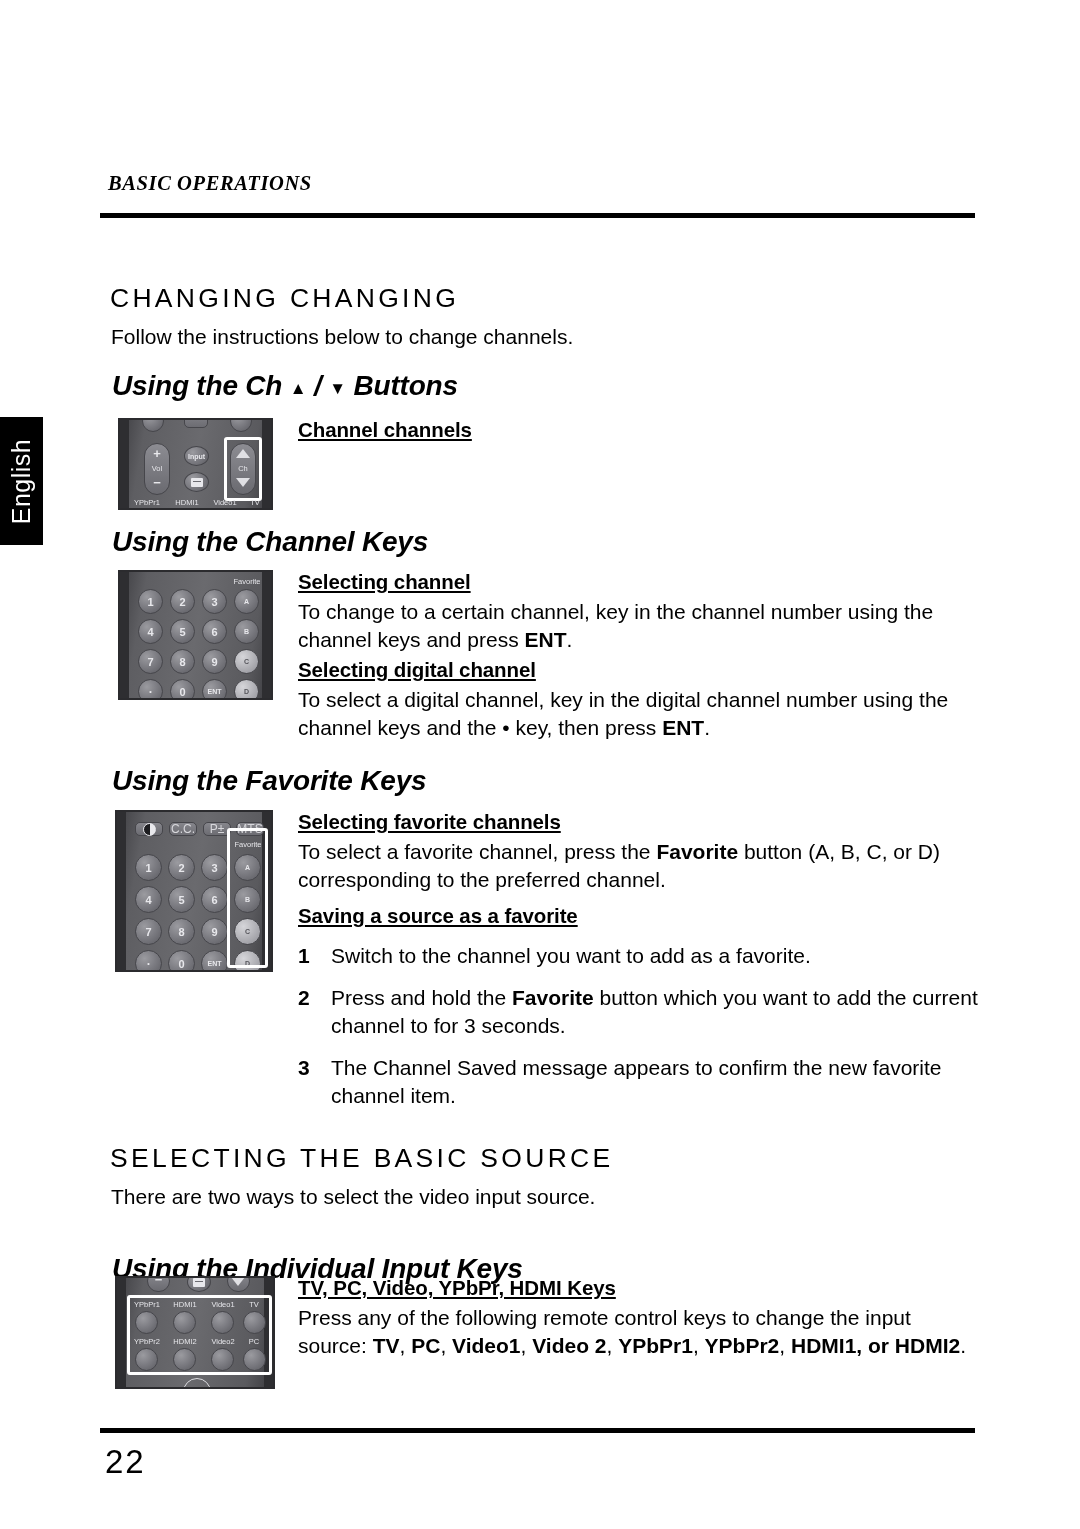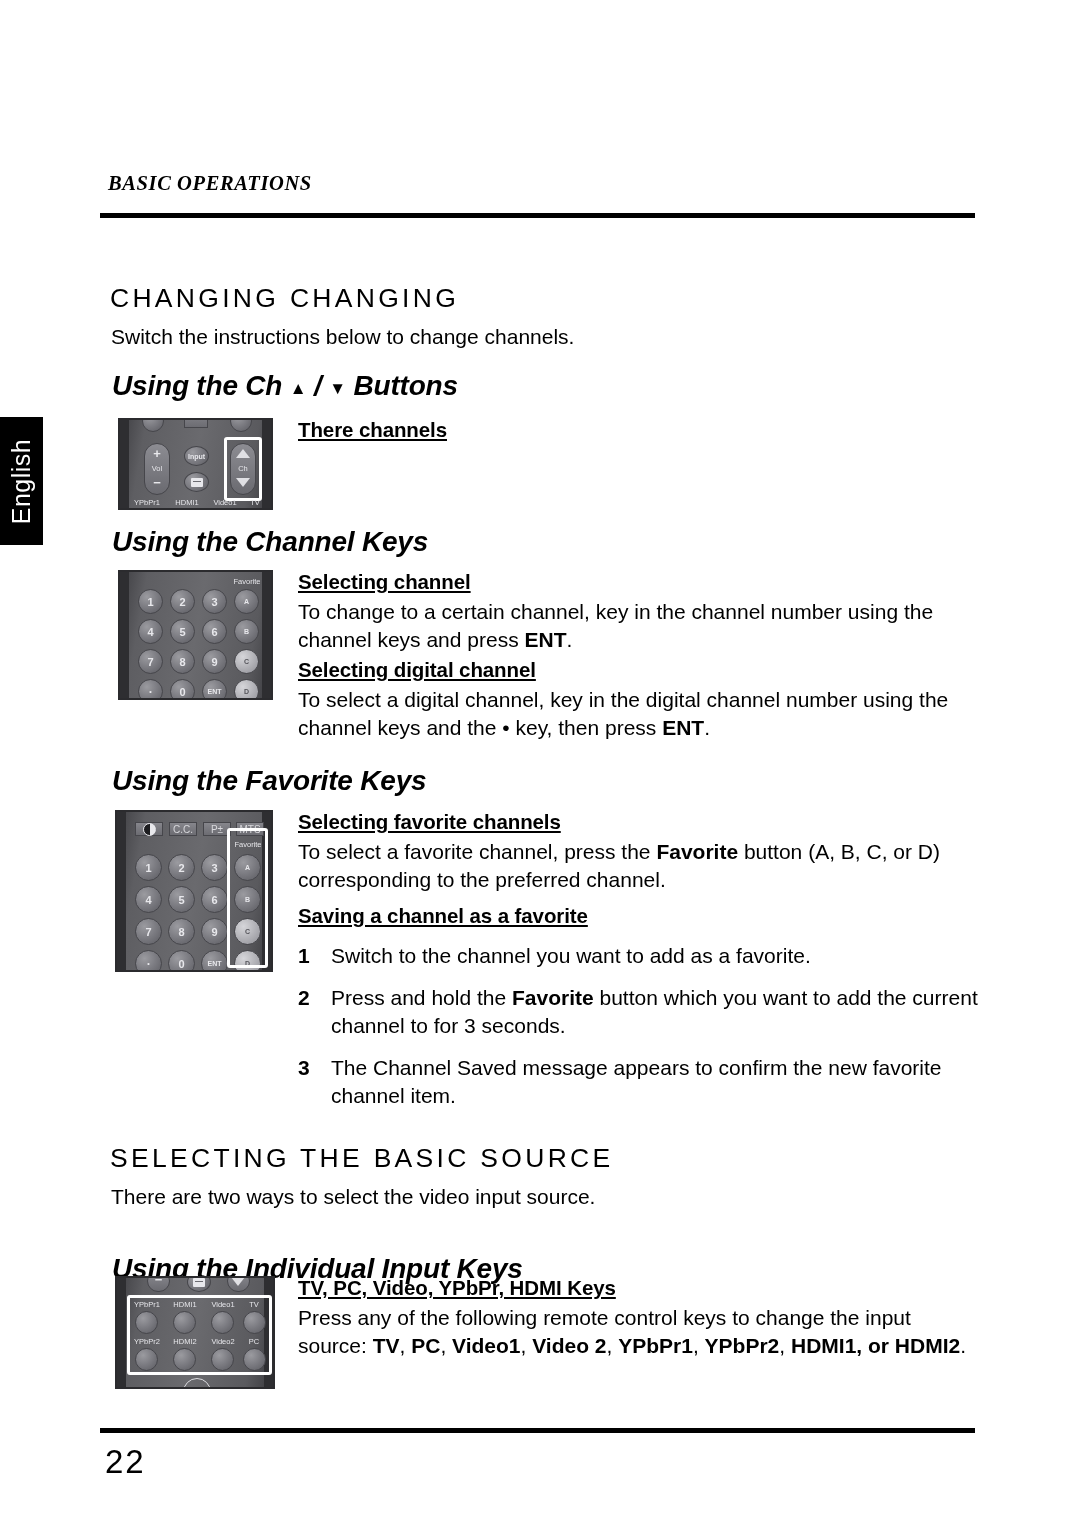--- a/index.html
+++ b/index.html
@@ -179,28 +179,28 @@
     box-sizing: border-box;
   }
   .rbtn.light {
     background: radial-gradient(circle at 34% 30%, #d6d6da 0%, #b6b6bb 45%, #8e8e95 100%);
     color: #55555b;
   }
   .rbtn.tiny { font-size: 7px; }
 
   .pill {
     position: absolute;
-    border-radius: 0;
+    border-radius: 5px;
     background: linear-gradient(180deg, #86868c 0%, #6c6c72 100%);
     border: 1px solid #46464b;
     color: #d8d8dc;
     display: flex;
     align-items: center;
     justify-content: center;
-    font-size: 10px;
+    font-size: 12px;
     box-sizing: border-box;
   }
   .micro-label {
     position: absolute;
     color: #e6e6ea;
     font-size: 7.5px;
     text-align: center;
     white-space: nowrap;
   }
   .highlight-box {
@@ -274,21 +274,21 @@
 </div>
 
 <div class="page">
 
   <div class="running-head">BASIC OPERATIONS</div>
   <div class="rule-top"></div>
   <div class="rule-bottom"></div>
   <div class="page-number">22</div>
 
   <h1 class="sect" style="top:283px;">CHANGING CHANGING</h1>
-  <p class="lead" style="top:325px;">Switch the instructions below to change channels.</p>
+  <p class="lead" style="top:325px;">Follow the instructions below to change channels.</p>
 
   <h2 class="sub" style="top:370px;">
     <span>Using the Ch </span><span class="tri">▲</span><span> / </span><span class="tri">▼</span><span> Buttons</span>
   </h2>
 
   <div class="remote" style="left:18px; top:418px; width:155px; height:92px;">
     <div class="body-bg"></div>
     <div class="rail l"></div>
     <div class="rail r"></div>
 
@@ -312,21 +312,21 @@
     <div class="chev down" style="left:116px; top:58px;"></div>
     <div class="highlight-box" style="left:104px; top:17px; width:38px; height:64px;"></div>
 
     <div class="micro-label" style="left:10px; top:78px; width:34px;">YPbPr1</div>
     <div class="micro-label" style="left:50px; top:78px; width:34px;">HDMI1</div>
     <div class="micro-label" style="left:88px; top:78px; width:34px;">Video1</div>
     <div class="micro-label" style="left:122px; top:78px; width:26px;">TV</div>
   </div>
 
   <div class="body-col" style="top:418px;">
-    <div class="bold-ul">There channels</div>
+    <div class="bold-ul">Channel channels</div>
   </div>
 
   <h2 class="sub" style="top:526px;">Using the Channel Keys</h2>
 
   <div class="remote" style="left:18px; top:570px; width:155px; height:130px;">
     <div class="body-bg"></div>
     <div class="rail l"></div>
     <div class="rail r"></div>
 
     <div class="micro-label" style="left:110px; top:5px; width:34px;">Favorite</div>
@@ -394,21 +394,21 @@
     <div class="rbtn" style="left:51px; top:138px; width:27px; height:27px;">0</div>
     <div class="rbtn tiny" style="left:84px; top:138px; width:27px; height:27px;">ENT</div>
     <div class="rbtn light tiny" style="left:117px; top:138px; width:27px; height:27px;">D</div>
 
     <div class="highlight-box" style="left:110px; top:16px; width:41px; height:140px;"></div>
   </div>
 
   <div class="body-col" style="top:810px;">
     <div class="bold-ul">Selecting favorite channels </div>
     <p class="para"><span>To select a favorite channel, press the </span><b>Favorite</b><span> button (A, B, C, or D) corresponding to the preferred channel.</span></p>
-    <div class="bold-ul" style="margin-top:10px;">Saving a channel as a favorite</div>
+    <div class="bold-ul" style="margin-top:10px;">Saving a source as a favorite</div>
     <ol class="steps">
       <li class="step"><span class="num">1</span><span>Switch to the channel you want to add as a favorite.</span></li>
       <li class="step"><span class="num">2</span><span>Press and hold the </span><b>Favorite</b><span> button which you want to add the current channel to for 3 seconds.</span></li>
       <li class="step"><span class="num">3</span><span>The Channel Saved message appears to confirm the new favorite channel item.</span></li>
     </ol>
   </div>
 
   <h1 class="sect" style="top:1143px;">SELECTING THE BASIC SOURCE</h1>
   <p class="lead" style="top:1185px;">There are two ways to select the video input source.</p>
 

